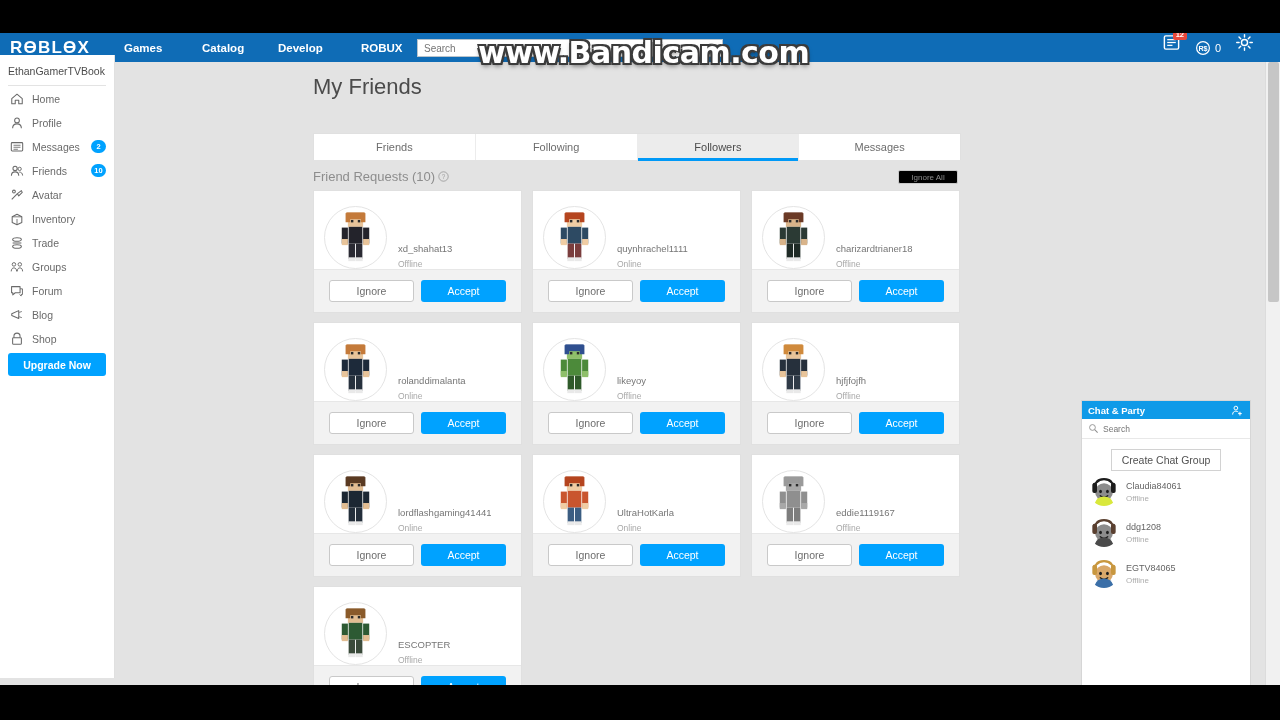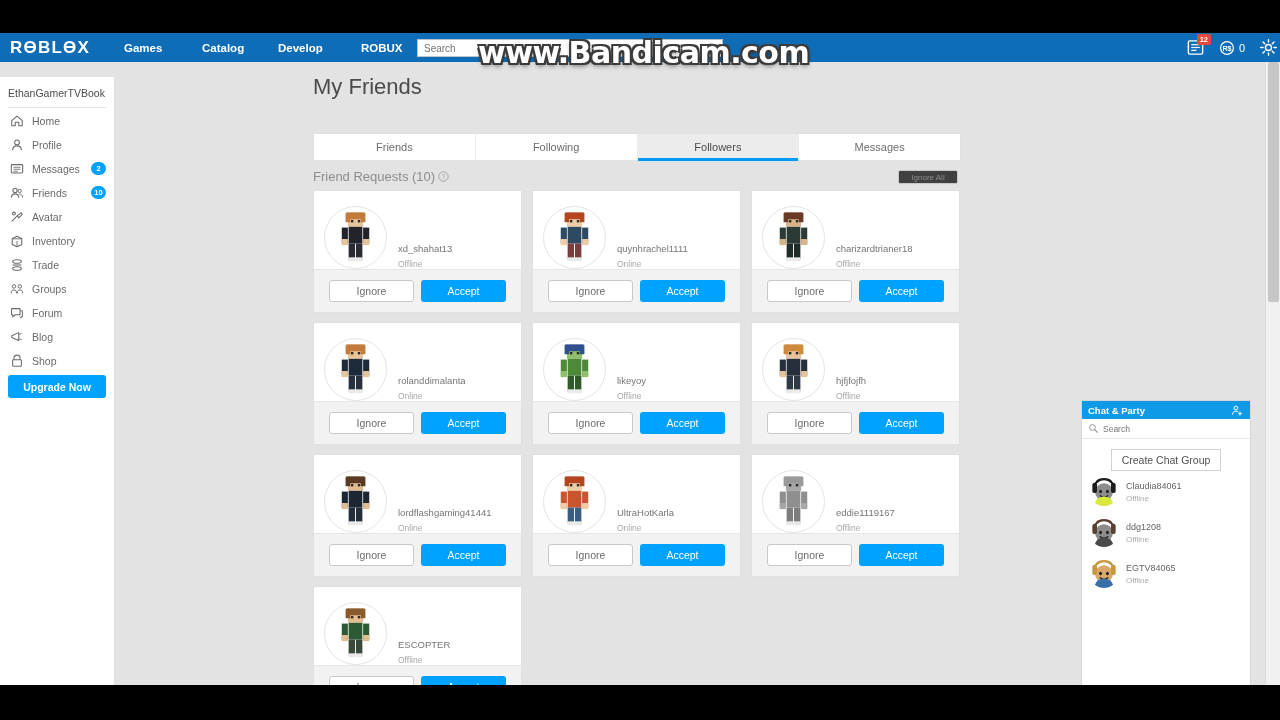--- a/index.html
+++ b/index.html
@@ -42,32 +42,32 @@
   #searchwrap input {
     border: 0; outline: 0; width: 270px; height: 16px; margin-left: 6px;
     font-size: 10px; color: #7a7a7a; font-family: "Liberation Sans", sans-serif;
     background: transparent;
   }
   #search-icon-btn {
     position: absolute; right: 3px; top: 2px; width: 13px; height: 13px;
     opacity: .55;
   }
 
-  #hdr-right { position: absolute; right: 2px; top: 0; height: 29px; display: flex; align-items: center; gap: 14px; }
+  #hdr-right { position: absolute; right: 26px; top: 0; height: 29px; display: flex; gap: 14px; }
   .hdr-ico { position: relative; width: 19px; height: 19px; cursor: pointer; }
   #msg-badge {
     position: absolute; right: -6px; top: -4px; min-width: 14px; height: 11px;
     background: #e8483c; color: #fff; border-radius: 2px;
     font-size: 7.5px; line-height: 11px; text-align: center; padding: 0 2px; font-weight: bold;
   }
   #robux-wrap { display: flex; align-items: center; gap: 4px; color: #fff; font-size: 11px; }
 
   
   #sidebar {
-    position: absolute; left: 0; top: 44px; width: 115px; height: 623px;
+    position: absolute; left: 0; top: 22px; width: 115px; height: 623px;
     background: #fff; border-right: 1px solid #e0e0e0;
   }
   #user-name {
     font-size: 10.5px; color: #4b4b4b; padding: 10px 0 8px 8px;
     border-bottom: 1px solid #e3e3e3; margin: 0 8px 0 8px; padding-left: 0;
   }
   .side-item {
     position: relative; display: flex; align-items: center; height: 23px;
     padding-left: 10px; gap: 8px; cursor: pointer; margin-top: 1px;
   }
@@ -112,21 +112,21 @@
   }
 
   
   #requests-label {
     position: absolute; left: 198px; top: 107px;
     font-size: 13px; color: #8d8d8d;
   }
   #help-icon-wrap { display: inline-block; vertical-align: -1px; margin-left: 3px; }
   #ignore-all-btn {
     position: absolute; left: 783px; top: 108px; width: 60px; height: 14px;
-    background: #404040; border: 1px solid #c9c9c9; color: #8d8d8d;
+    background: #000000; border: 1px solid #c9c9c9; color: #8d8d8d;
     font-size: 8px; cursor: pointer; font-family: "Liberation Sans", sans-serif;
     border-radius: 2px;
   }
 
   
   #grid {
     position: absolute; left: 198px; top: 128px; width: 648px;
     display: flex; flex-wrap: wrap; gap: 9px 10px;
   }
   .card { width: 209px; background: #fff; border: 1px solid #e0e0e0; }

